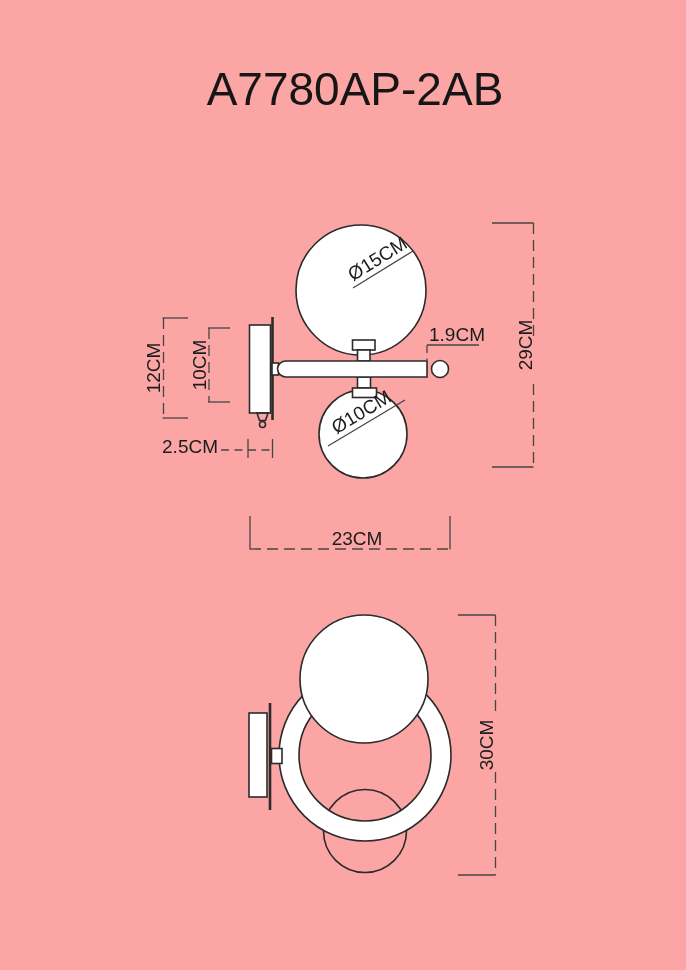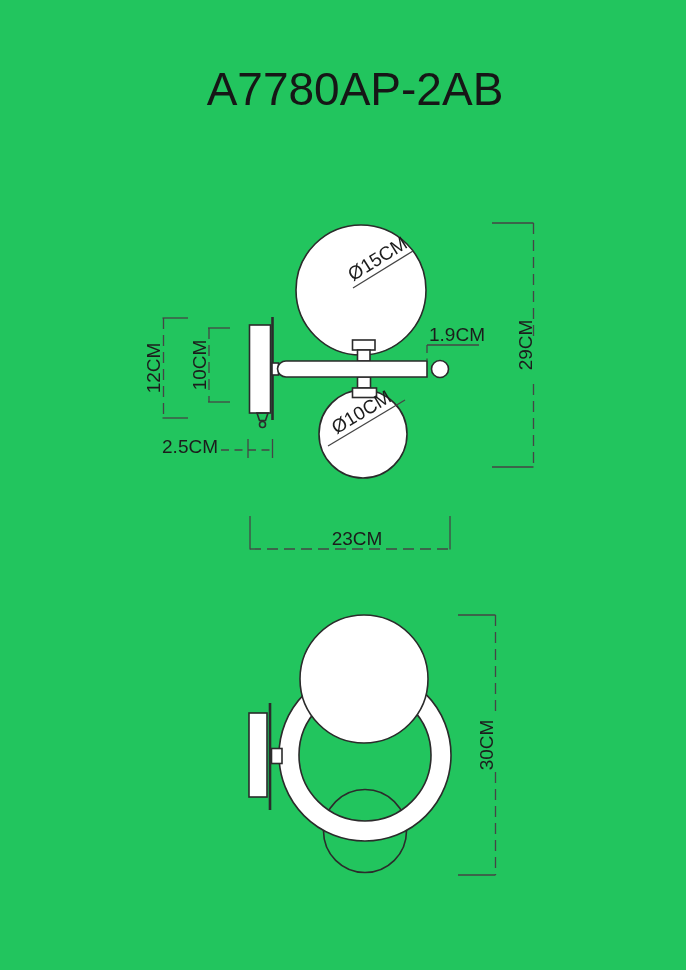--- a/index.html
+++ b/index.html
@@ -1,16 +1,16 @@
 <!DOCTYPE html>
 <html><head>
 <meta charset="utf-8">
 <style>
   html,body{margin:0;padding:0;background:#ffffff;}
-  .page{position:relative;width:686px;height:970px;background:#22c55e;overflow:hidden;}
+  .page{position:relative;width:686px;height:970px;background:#fca5a5;overflow:hidden;}
   svg{display:block;}
   .ln{fill:none;stroke:#2b2b2b;stroke-width:1.6;}
   .fw{fill:#ffffff;stroke:#2b2b2b;stroke-width:1.6;}
   .annulus{fill:#ffffff;fill-rule:evenodd;stroke:#2b2b2b;stroke-width:1.6;}
   .wall{fill:none;stroke:#2b2b2b;stroke-width:2.6;}
   .dim{fill:none;stroke:#454545;stroke-width:1.3;}
   .dash{stroke-dasharray:11 6;}
   .dash-sm{stroke-dasharray:8 5.5;}
   .lbl{font:19px "Liberation Sans", sans-serif;fill:#1c1c1c;}
   .title{font:46px "Liberation Sans", sans-serif;fill:#161616;}

